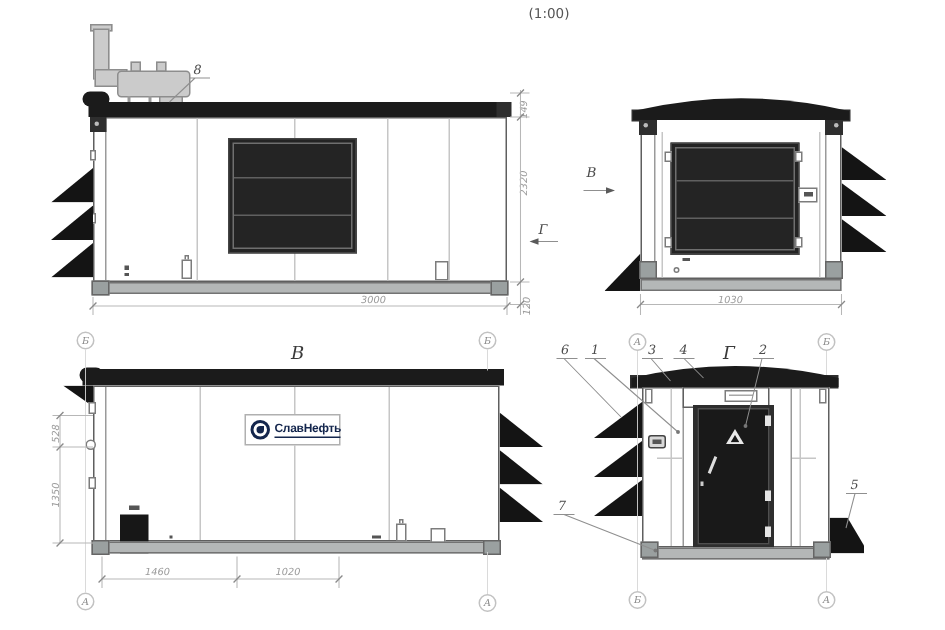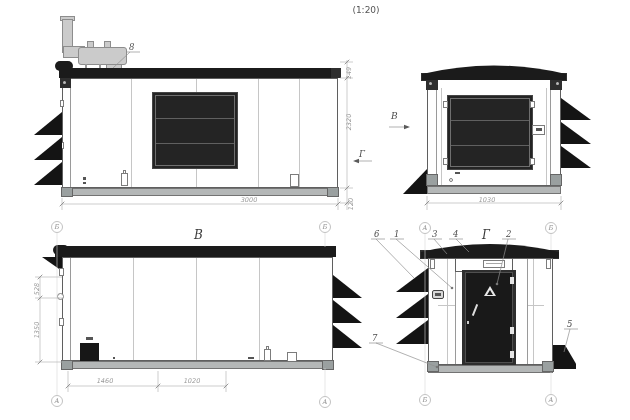--- a/index.html
+++ b/index.html
@@ -37,21 +37,21 @@
     display:flex;align-items:center;justify-content:center;flex:0 0 auto}
   .logo .embdot{width:5px;height:5px;background:#14264d;border-radius:50% 0 50% 50%}
   .logo .txt{font:bold 8px "Liberation Sans",sans-serif;color:#14264d;letter-spacing:-.2px;
     border-bottom:1.5px solid #14264d;padding-bottom:1px}
 </style>
 </head>
 <body>
 
 <div class="canvas">
 
-  <div class="dim" style="left:346px;top:5px;width:40px;font-size:9px;color:#555;font-style:normal">(1:20)</div>
+  <div class="dim" style="left:346px;top:5px;width:40px;font-size:9px;color:#555;font-style:normal">(1:00)</div>
 
   <div class="grp">
 
     <div class="exh a" style="left:60px;top:16px;width:15px;height:5px"></div>
     <div class="exh a" style="left:62px;top:19px;width:11px;height:34px"></div>
     <div class="exh a" style="left:63px;top:46px;width:22px;height:12px"></div>
     <div class="exh a" style="left:87px;top:41px;width:7px;height:7px"></div>
     <div class="exh a" style="left:104px;top:41px;width:7px;height:7px"></div>
     <div class="exh a" style="left:78px;top:47px;width:49px;height:18px;border-radius:3px"></div>
     <div class="a" style="left:85px;top:64px;width:2px;height:8px;background:#9a9a9a"></div>
@@ -142,20 +142,26 @@
     <div class="tri" style="left:42px;top:257px;width:20px;height:14px;clip-path:polygon(0 0,100% 0,100% 100%)"></div>
     <div class="wall a" style="left:62px;top:257px;width:271px;height:104px"></div>
     <div class="jd" style="left:70px;top:258px;height:102px"></div>
     <div class="jl" style="left:133px;top:258px;height:102px"></div>
     <div class="jl" style="left:196px;top:258px;height:102px"></div>
     <div class="jl" style="left:259px;top:258px;height:102px"></div>
     <div class="fix" style="left:59px;top:268px;width:5px;height:8px"></div>
     <div class="fix" style="left:57px;top:293px;width:7px;height:7px;border-radius:50%"></div>
     <div class="fix" style="left:59px;top:318px;width:5px;height:8px"></div>
 
+    <div class="logo" style="left:163px;top:276px;width:64px;height:21px">
+      <div class="emb">
+          <div class="embdot"></div>
+        </div>
+      <div class="txt">СлавНефть</div>
+    </div>
 
     <div class="mk" style="left:86px;top:337px;width:7px;height:3px"></div>
     <div class="dark a" style="left:80px;top:343px;width:19px;height:26px;background:#171717"></div>
     <div class="fix" style="left:266px;top:346px;width:3px;height:4px"></div>
     <div class="fix" style="left:264px;top:349px;width:7px;height:12px"></div>
     <div class="fix" style="left:287px;top:352px;width:10px;height:13px"></div>
     <div class="mk" style="left:248px;top:357px;width:6px;height:2px"></div>
     <div class="mk" style="left:113px;top:357px;width:2px;height:2px"></div>
 
     <div class="tri" style="left:333px;top:275px;width:29px;height:23px;clip-path:polygon(0 0,100% 100%,0 100%)"></div>

